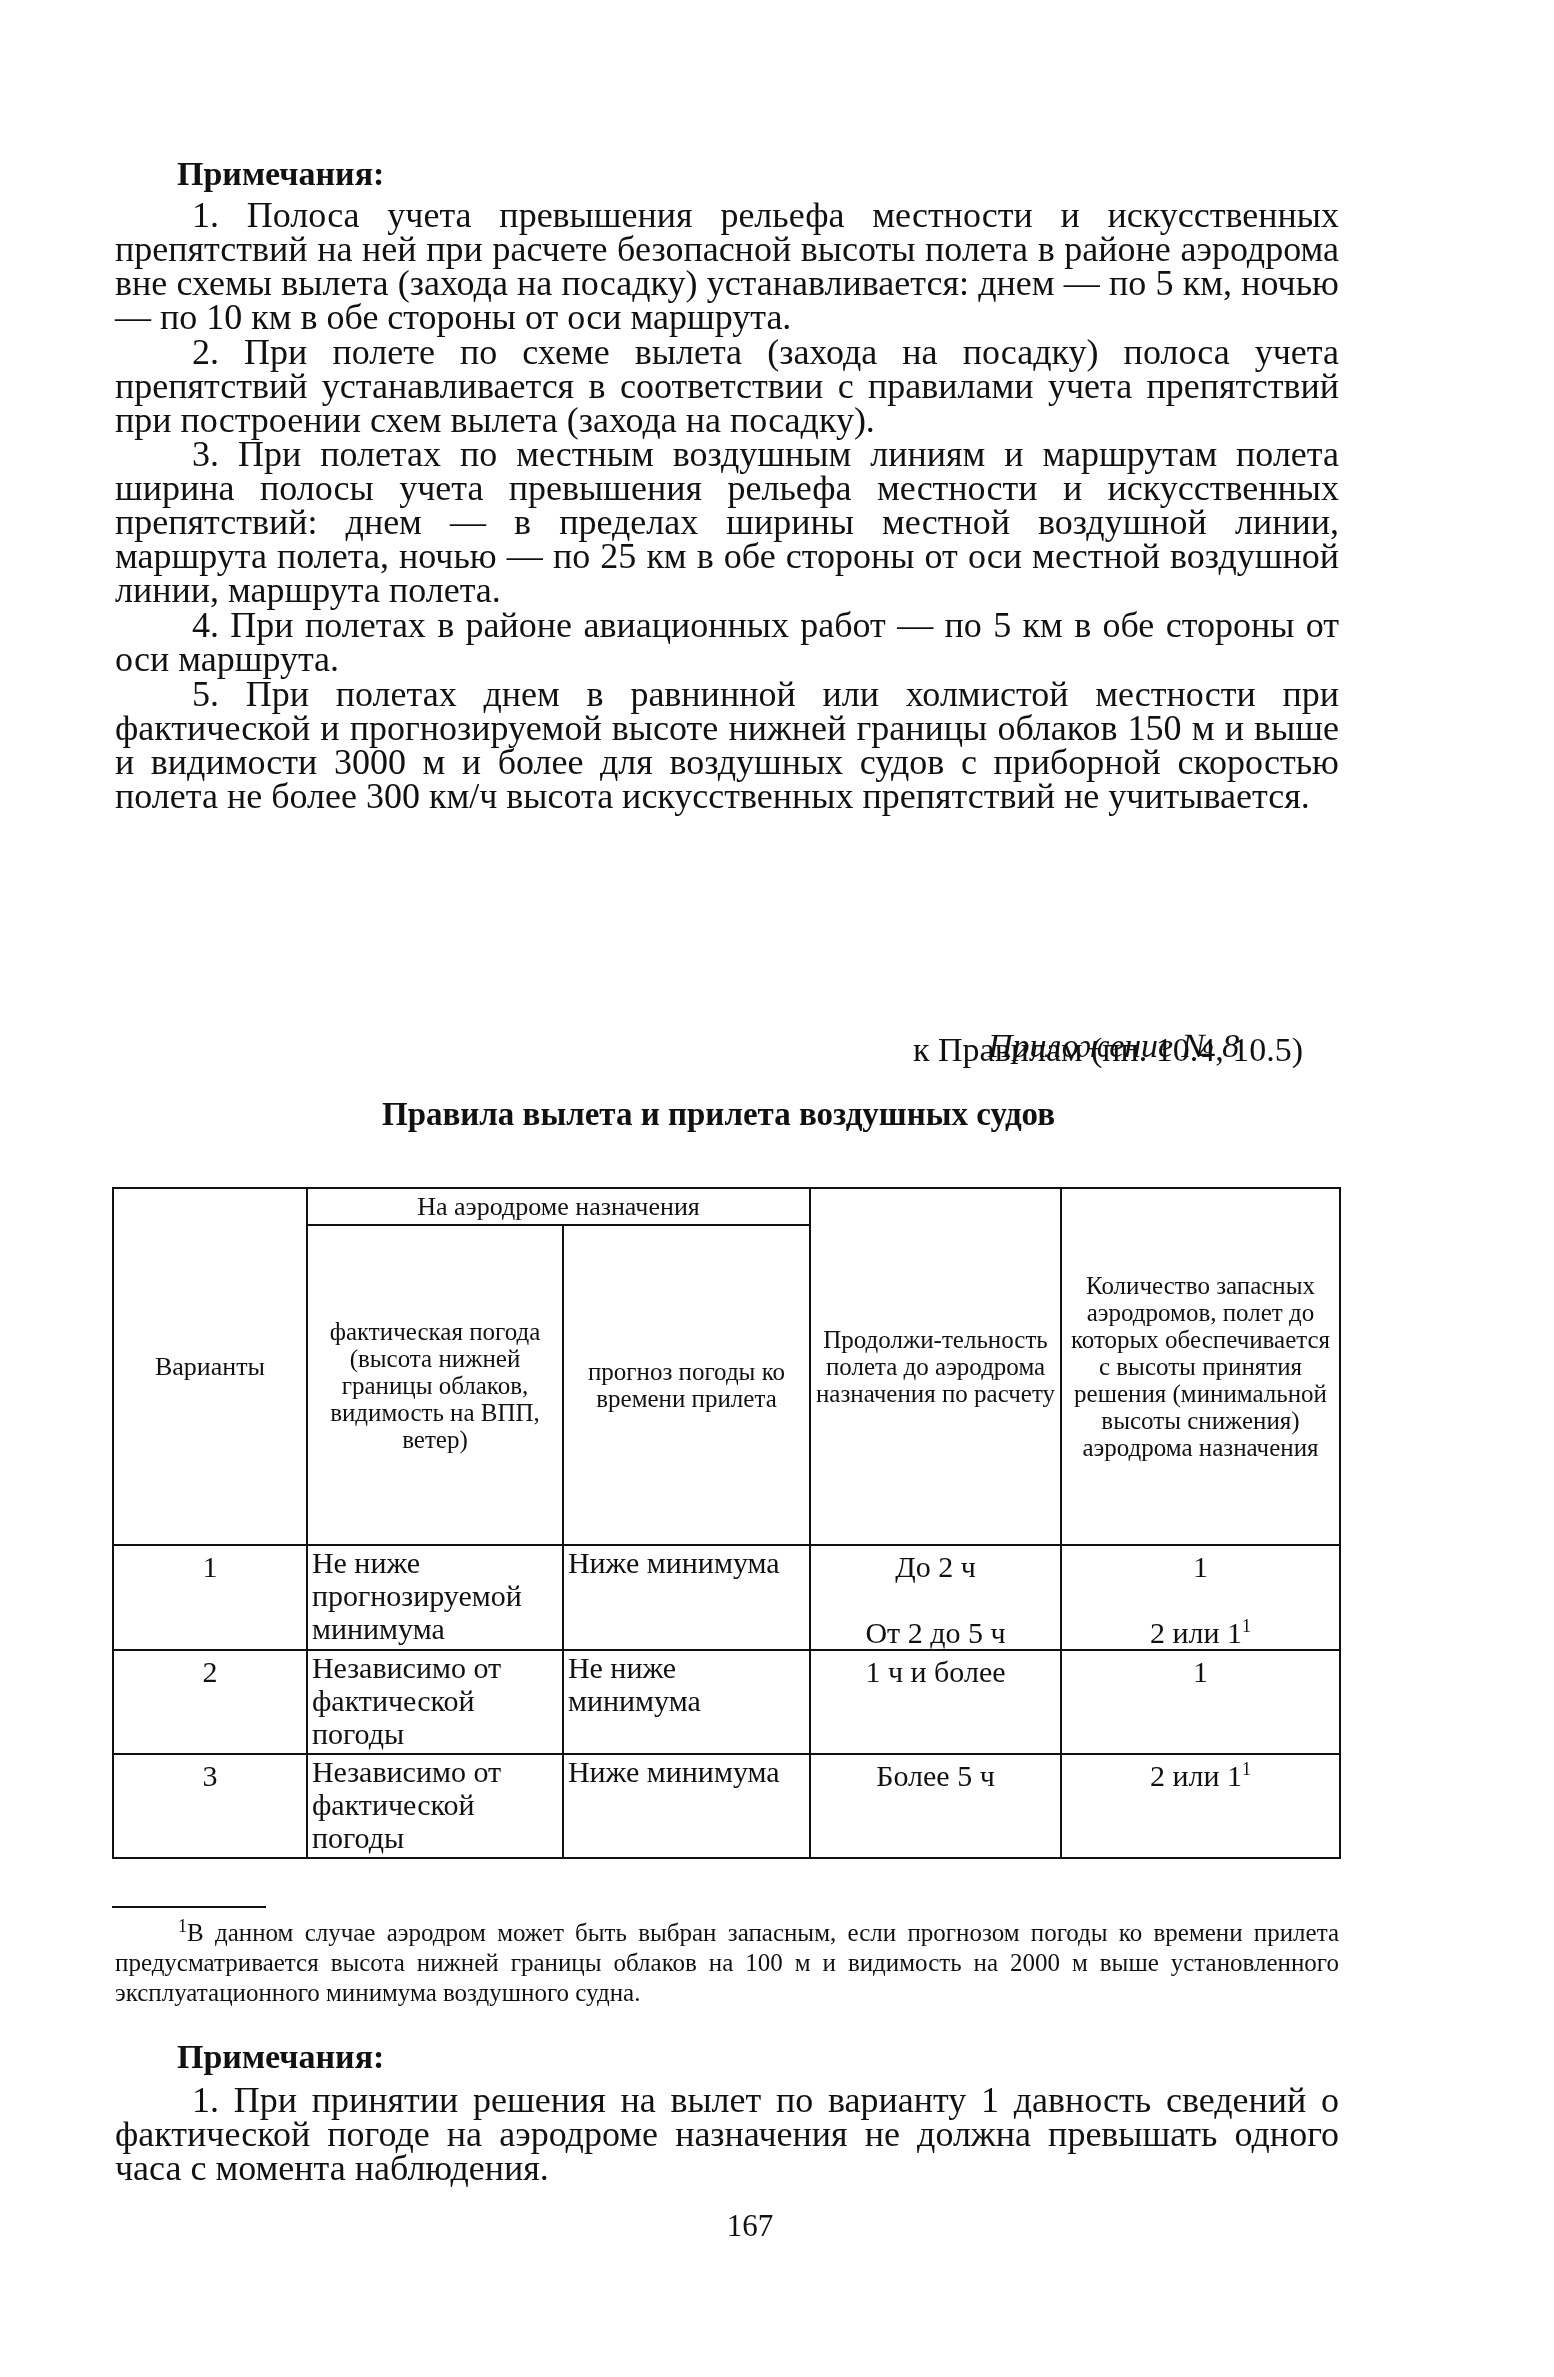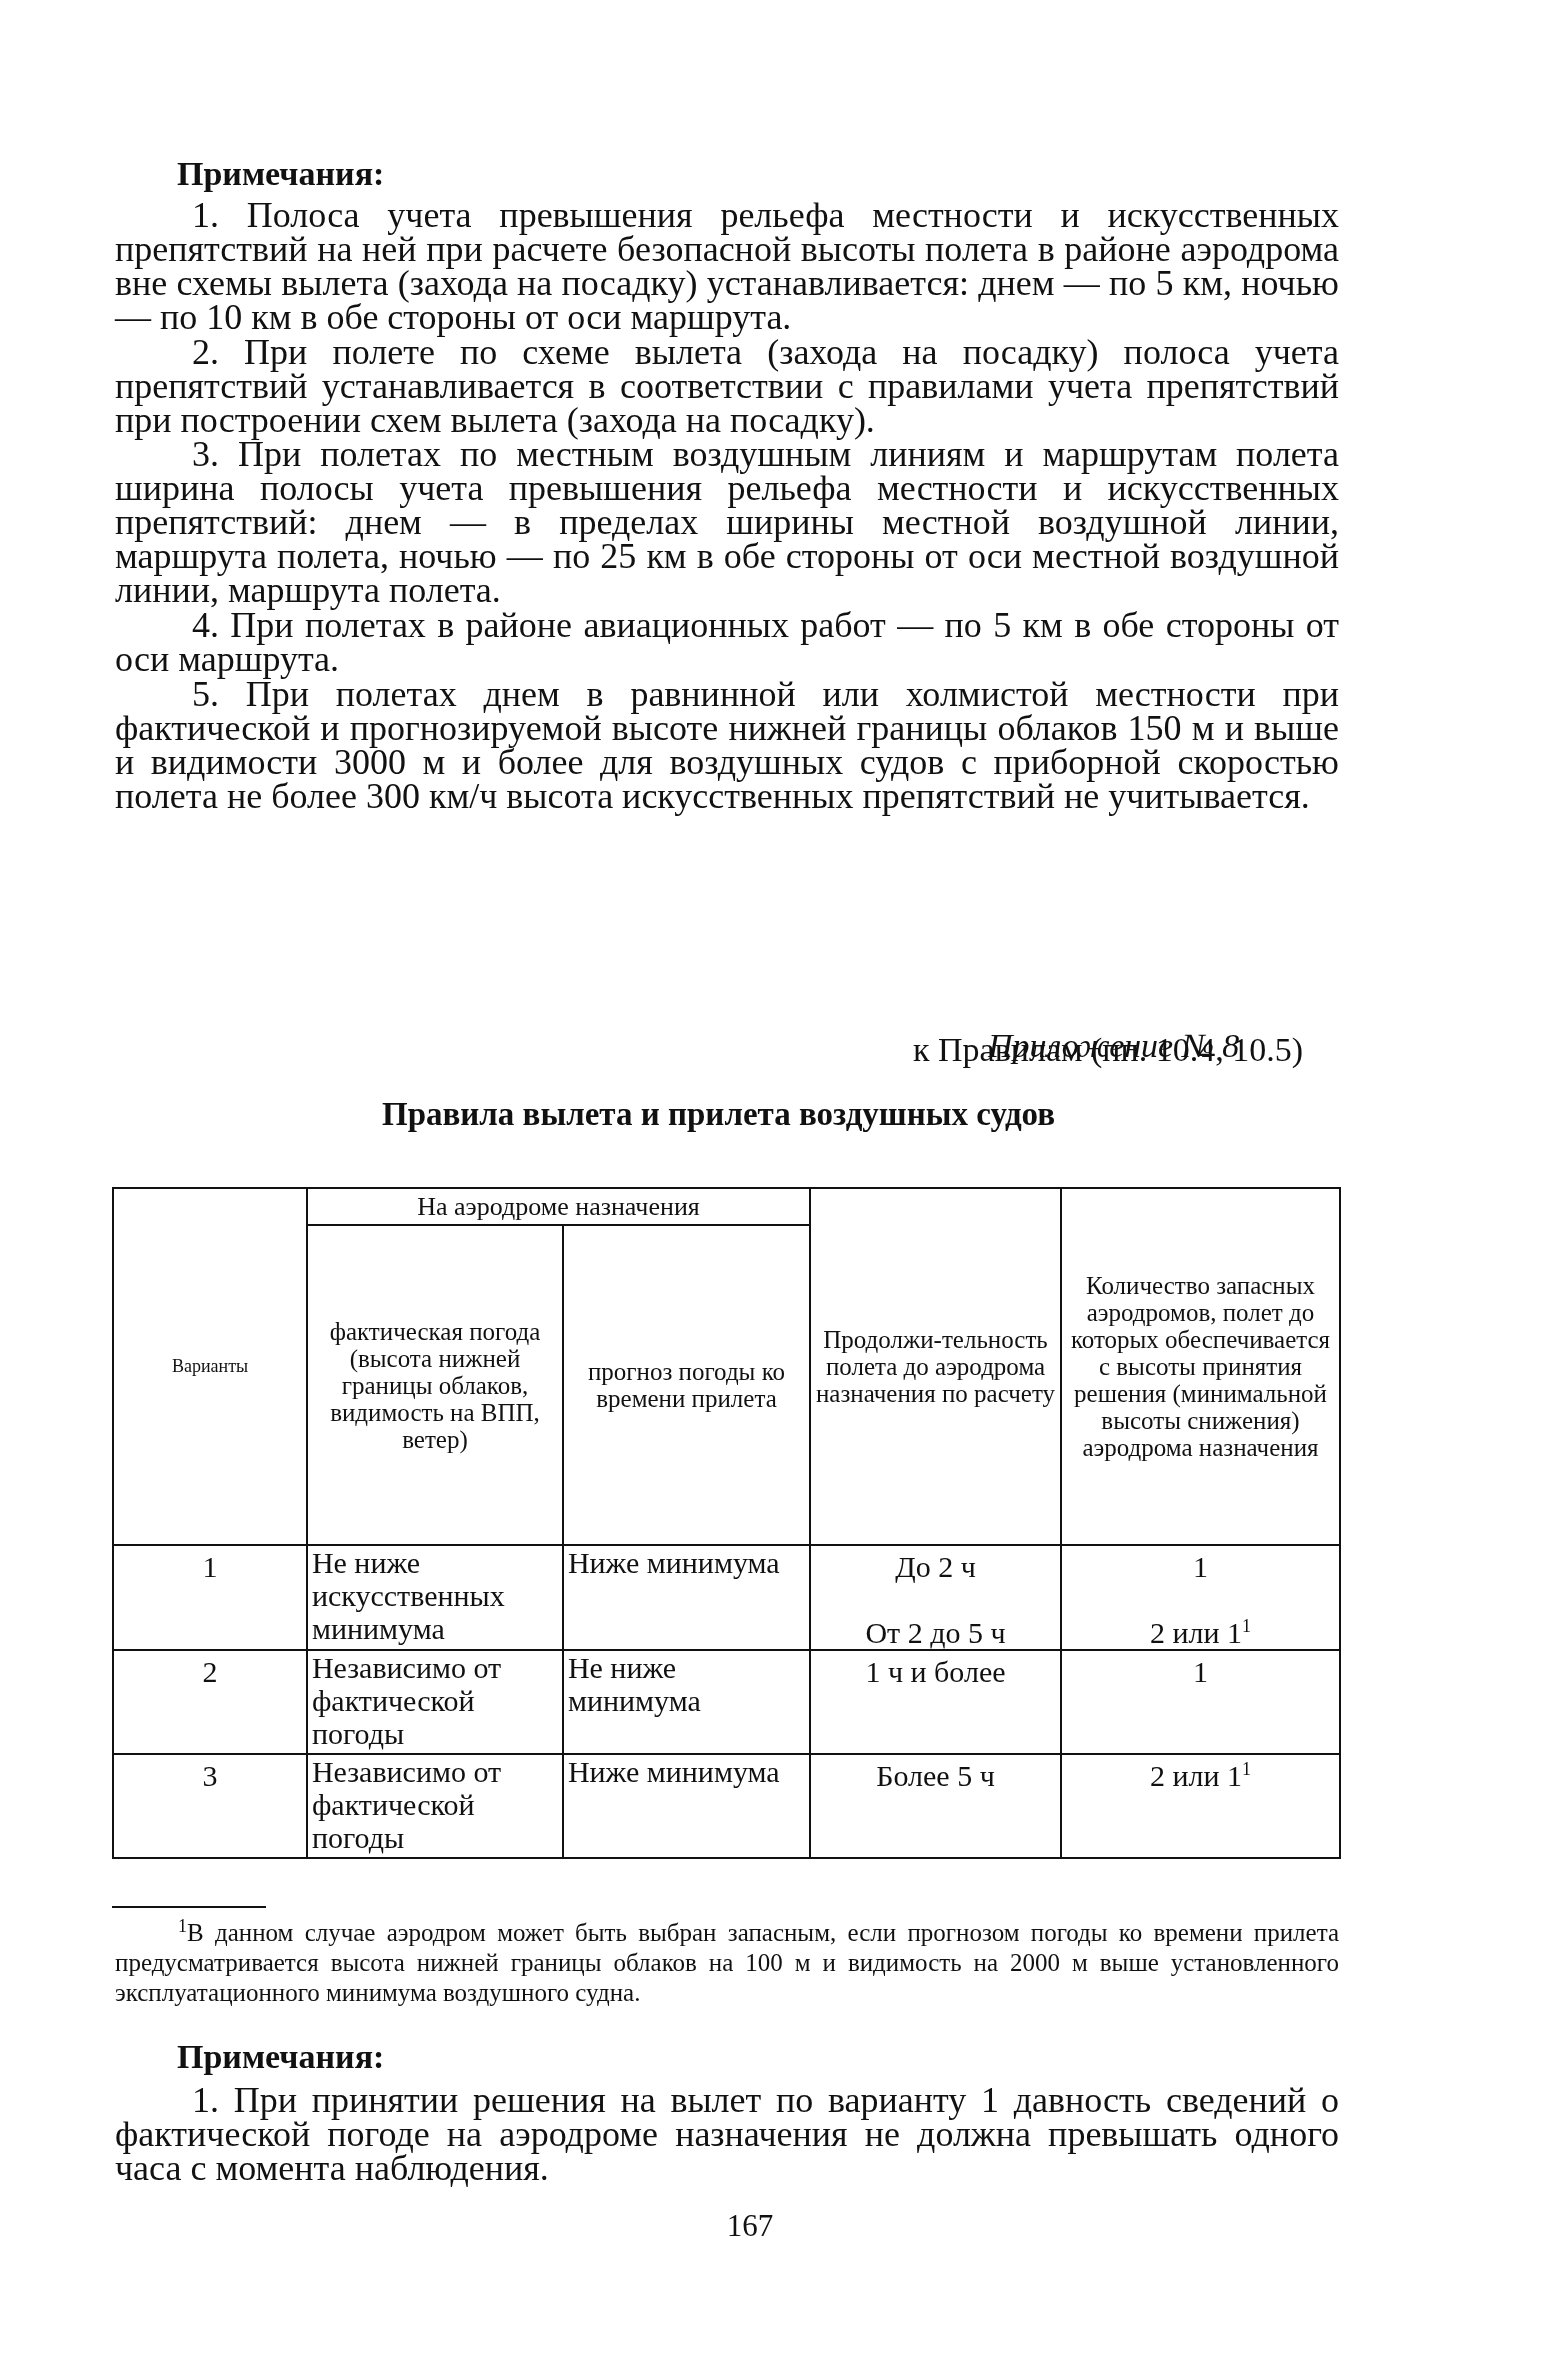--- a/index.html
+++ b/index.html
@@ -56,33 +56,33 @@
 <table class="rules">
   <colgroup>
     <col style="width:194px">
     <col style="width:256px">
     <col style="width:247px">
     <col style="width:251px">
     <col style="width:279px">
   </colgroup>
   <tbody>
       <tr>
-    <th rowspan="2" class="hdr-small" style="font-size:18px;">Варианты</th>
+    <th rowspan="2" class="hdr-small" style="font-size:26px;">Варианты</th>
     <th colspan="2" class="hdr-top">На аэродроме назначения</th>
     <th rowspan="2" class="hdr-small">Продолжи-тельность полета до аэродрома назначения по расчету</th>
     <th rowspan="2" class="hdr-small" style="padding:5.2px 2.6px;border-radius:19px;">Количество запасных аэродромов, полет до которых обеспечивается с высоты принятия решения (минимальной высоты снижения) аэродрома назначения</th>
   </tr>
   <tr style="height:320px;">
     <th class="hdr-small" style="padding:8px 9px;">фактическая погода (высота нижней границы облаков, видимость на ВПП, ветер)</th>
     <th class="hdr-small" style="padding:0 13px;">прогноз погоды ко времени прилета</th>
   </tr>
 
   <tr style="height:101px;">
     <td class="cell-c">1</td>
-    <td class="cell-l">Не ниже искусственных минимума</td>
+    <td class="cell-l">Не ниже прогнозируемой минимума</td>
     <td class="cell-l">Ниже минимума</td>
     <td class="cell-c">
       <div>До 2 ч</div>
       <div style="margin-top:33px;">От 2 до 5 ч</div>
     </td>
     <td class="cell-c">
       <div>1</div>
       <div style="margin-top:33px;"><span>2 или 1</span><span class="sup">1</span></div>
     </td>
   </tr>

